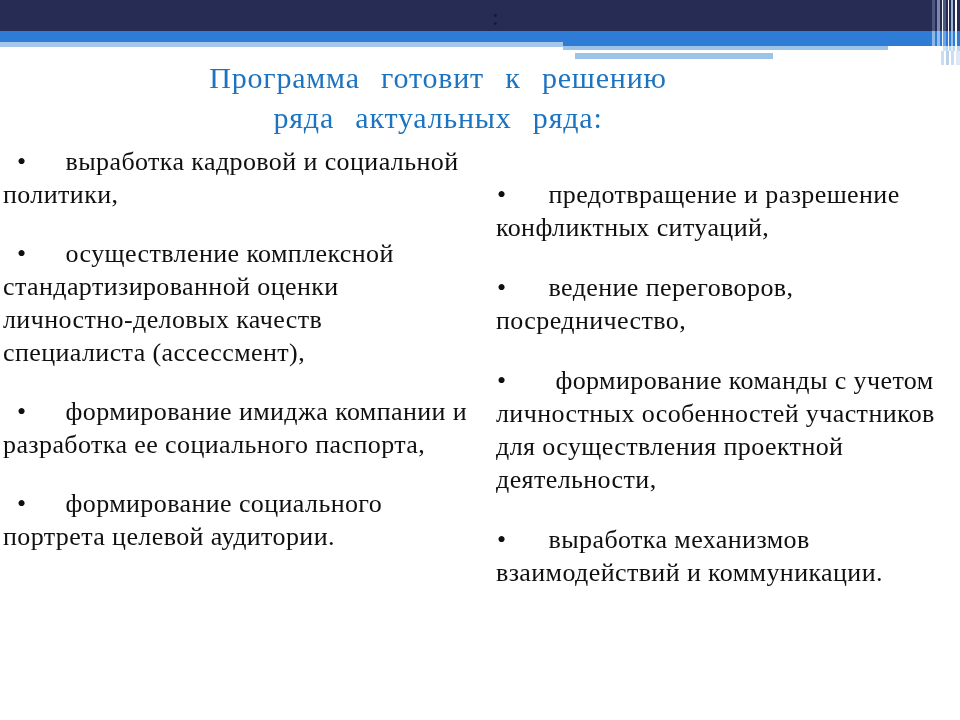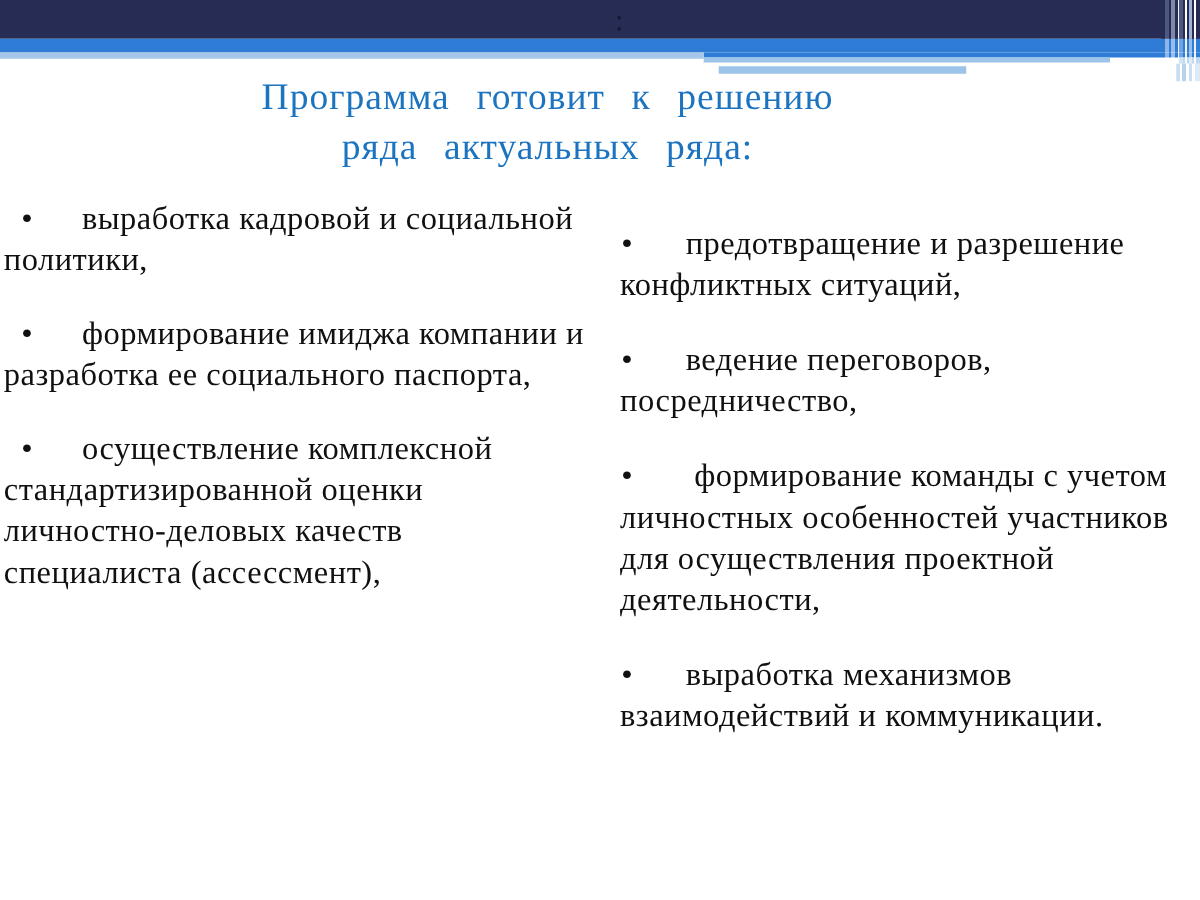--- a/index.html
+++ b/index.html
@@ -111,21 +111,21 @@
     word-spacing: 13px;
   }
   
   .col {
     position: absolute;
     color: #101010;
     font-size: 26px;
     line-height: 33px;
     letter-spacing: 0.4px;
   }
-  .col-left  { left: 3px;   top: 145px; width: 470px; margin-top: 13px; }
+  .col-left  { left: 3px;   top: 145px; width: 470px; }
   .col-right { left: 477px; top: 178px; width: 480px; }
   .para { white-space: pre-wrap; margin: 0 0 26px 0; }
   .col-right .para { margin-bottom: 27px; margin-left: 19px; }
   .para:last-child { margin-bottom: 0; }
   .bullet { display: inline-block; }
   .col-left .bullet { margin-left: 14px; }
   .col-right .bullet { margin-left: 1px; }
   .tab { display: inline-block; }
   .col-left .tab { width: 39px; }
   .col-right .tab { width: 42px; }
@@ -148,22 +148,23 @@
   <div class="stripes-mid"></div>
   <div class="stripes-bottom"></div>
 
   <div class="title">
     <span>Программа готовит к решению</span><br>
     <span>ряда актуальных ряда:</span>
   </div>
 
   <div class="col col-left" id="col-left">
       <div class="para"><span class="bullet">•</span><span class="tab"></span>выработка кадровой и социальной<br>политики,</div>
+      <div class="para"><span class="bullet">•</span><span class="tab"></span>осуществление комплексной<br>стандартизированной оценки<br>личностно-деловых качеств<br>специалиста (ассессмент),</div>
       <div class="para"><span class="bullet">•</span><span class="tab"></span>формирование имиджа компании и<br>разработка ее социального паспорта,</div>
-      <div class="para"><span class="bullet">•</span><span class="tab"></span>осуществление комплексной<br>стандартизированной оценки<br>личностно-деловых качеств<br>специалиста (ассессмент),</div>
+      <div class="para"><span class="bullet">•</span><span class="tab"></span>формирование социального<br>портрета целевой аудитории.</div>
     </div>
   <div class="col col-right" id="col-right">
       <div class="para"><span class="bullet">•</span><span class="tab"></span>предотвращение и разрешение<br>конфликтных ситуаций,</div>
       <div class="para"><span class="bullet">•</span><span class="tab"></span>ведение переговоров,<br>посредничество,</div>
       <div class="para"><span class="bullet">•</span><span class="tab"></span> формирование команды с учетом<br>личностных особенностей участников<br>для осуществления проектной<br>деятельности,</div>
       <div class="para"><span class="bullet">•</span><span class="tab"></span>выработка механизмов<br>взаимодействий и коммуникации.</div>
     </div>
 
 </div>
 

